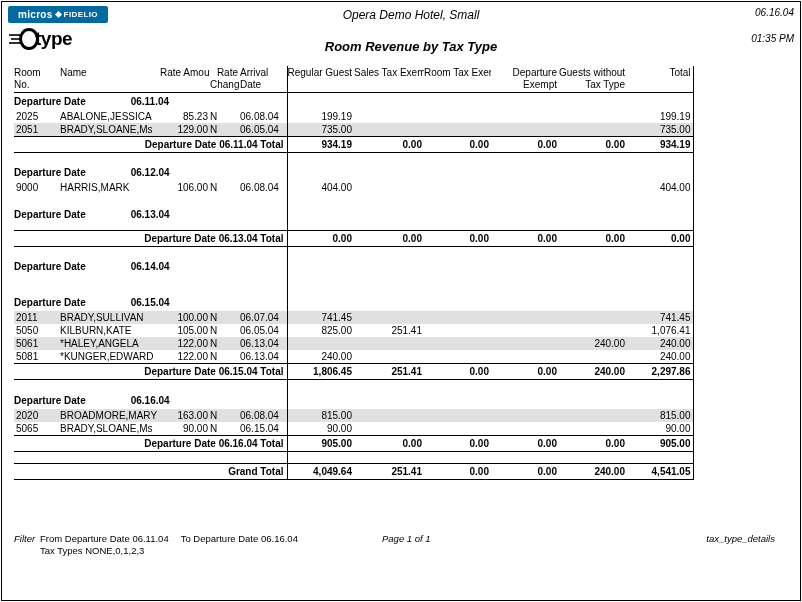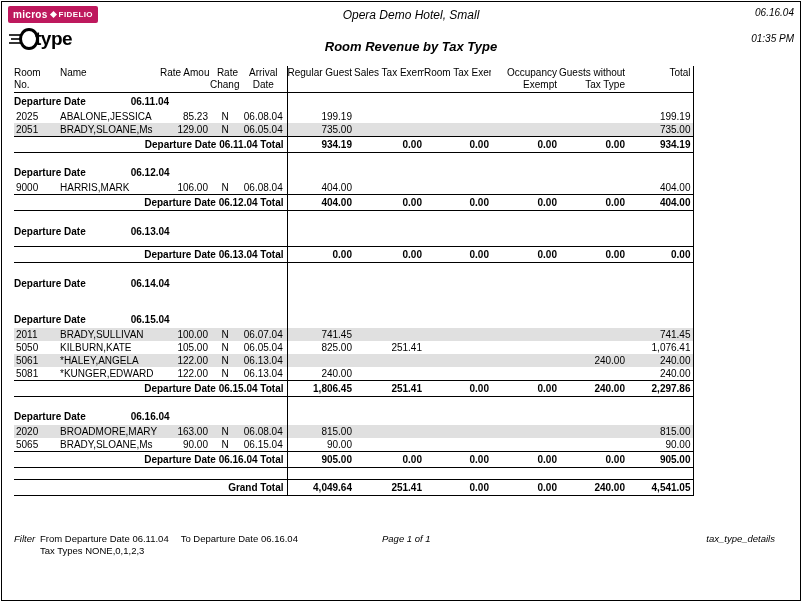--- a/index.html
+++ b/index.html
@@ -2,38 +2,38 @@
 <html><head>
 <meta charset="utf-8">
 <style>
   * { margin:0; padding:0; box-sizing:border-box; }
   html,body { background:#fff; }
   body { font-family:"Liberation Sans", sans-serif; color:#000; }
   .page { position:relative; width:800px; height:600px; margin:1px; border:1px solid #000; background:#fff; overflow:hidden; }
 
   
   .tophead { position:relative; height:64px; }
-  .logo-box { position:absolute; left:6px; top:4px; background:#be185d; color:#fff; height:17px;
-              display:flex; align-items:center; padding:0 5px; border-radius:2px; gap:3px; }
+  .logo-box { position:absolute; left:6px; top:4px; background:#0369a1; color:#fff; height:17px;
+              display:flex; align-items:center; padding:0 10px; border-radius:2px; gap:3px; }
   .micros  { font-weight:bold; font-size:10px; letter-spacing:.3px; }
   .fidelio { font-weight:bold; font-size:8px; letter-spacing:.4px; }
   .diamond { display:inline-block; width:5px; height:5px; background:#fff; transform:rotate(45deg); }
   .opera-logo { position:absolute; left:6px; top:24px; display:flex; align-items:center; }
   .opera-text { font-size:19px; font-weight:bold; margin-left:-7px; letter-spacing:-0.5px; }
   .center-head { position:absolute; left:110px; right:90px; top:6px; text-align:center; }
   .hotel { font-size:12px; font-style:italic; }
   .title { font-size:13px; font-style:italic; font-weight:bold; margin-top:17px; }
   .right-head { position:absolute; right:6px; top:5px; text-align:right; font-size:10px; font-style:italic; }
   .right-head .time { margin-top:15px; }
 
   
   table { border-collapse:collapse; table-layout:fixed; width:679px; margin-left:12px; font-size:10px; }
   th, td { font-weight:normal; overflow:hidden; white-space:nowrap; }
   thead th { vertical-align:top; text-align:left; border-bottom:1px solid #000; padding-top:1px; height:26px; line-height:12px; font-size:10px; }
-  .ar { text-align:right; }  .ac { text-align:center; }  .al { text-align:left; }
+  .ar { text-align:right; }  .ac { }  .al { text-align:left; }
   .pr6 { padding-right:6px; } .pr2 { padding-right:2px; }
   .div-l { border-left:1px solid #000; }
   .edge-r { border-right:1px solid #000; }
   td { height:13px; line-height:13px; font-size:10px; }
   td.c-room { padding-left:2px; }
   td.num { text-align:right; padding-right:2px; }
   .b { font-weight:bold; }
   tr.shade td { background:#e0e0e0; }
   tr.sec-label td { height:17px; line-height:17px; vertical-align:bottom; }
   .sec-date { margin-left:15px;padding-left:30px; }
@@ -117,21 +117,21 @@
         <th class="ar pr2 div-l">
           <div>Regular Guest</div>
           </th>
         <th class="ar pr2">
           <div>Sales Tax Exempt</div>
           </th>
         <th class="ar pr2">
           <div>Room Tax Exempt</div>
           </th>
         <th class="ar pr2">
-          <div>Occupancy</div>
+          <div>Departure</div>
             <div>Exempt</div>
           </th>
         <th class="ar pr2">
           <div>Guests without</div>
             <div>Tax Type</div>
           </th>
         <th class="ar pr2 edge-r">
           <div>Total</div>
           </th>
       </tr>
@@ -189,29 +189,20 @@
           <td class="al">HARRIS,MARK</td>
           <td class="num pr6 ar">106.00</td>
           <td class="ac">N</td>
           <td class="ac">06.08.04</td>
           <td class="num div-l">404.00</td>
           <td class="num"></td>
           <td class="num"></td>
           <td class="num"></td>
           <td class="num"></td>
           <td class="num edge-r">404.00</td>
-        </tr>
-        <tr class="trow">
-          <td class="tlab b" colspan="5">Departure Date 06.12.04 Total</td>
-          <td class="num b div-l">404.00</td>
-          <td class="num b">0.00</td>
-          <td class="num b">0.00</td>
-          <td class="num b">0.00</td>
-          <td class="num b">0.00</td>
-          <td class="num b edge-r">404.00</td>
         </tr>
         <tr class="gap">
           <td class="" colspan="5"></td>
           <td class="div-l edge-r" colspan="6"></td>
         </tr>
         <tr class="sec-label">
           <td class="" colspan="5"><span class="b">Departure Date</span><span class="b sec-date">06.13.04</span></td>
           <td class="div-l edge-r" colspan="6"></td>
         </tr>
         <tr class="minigap">

